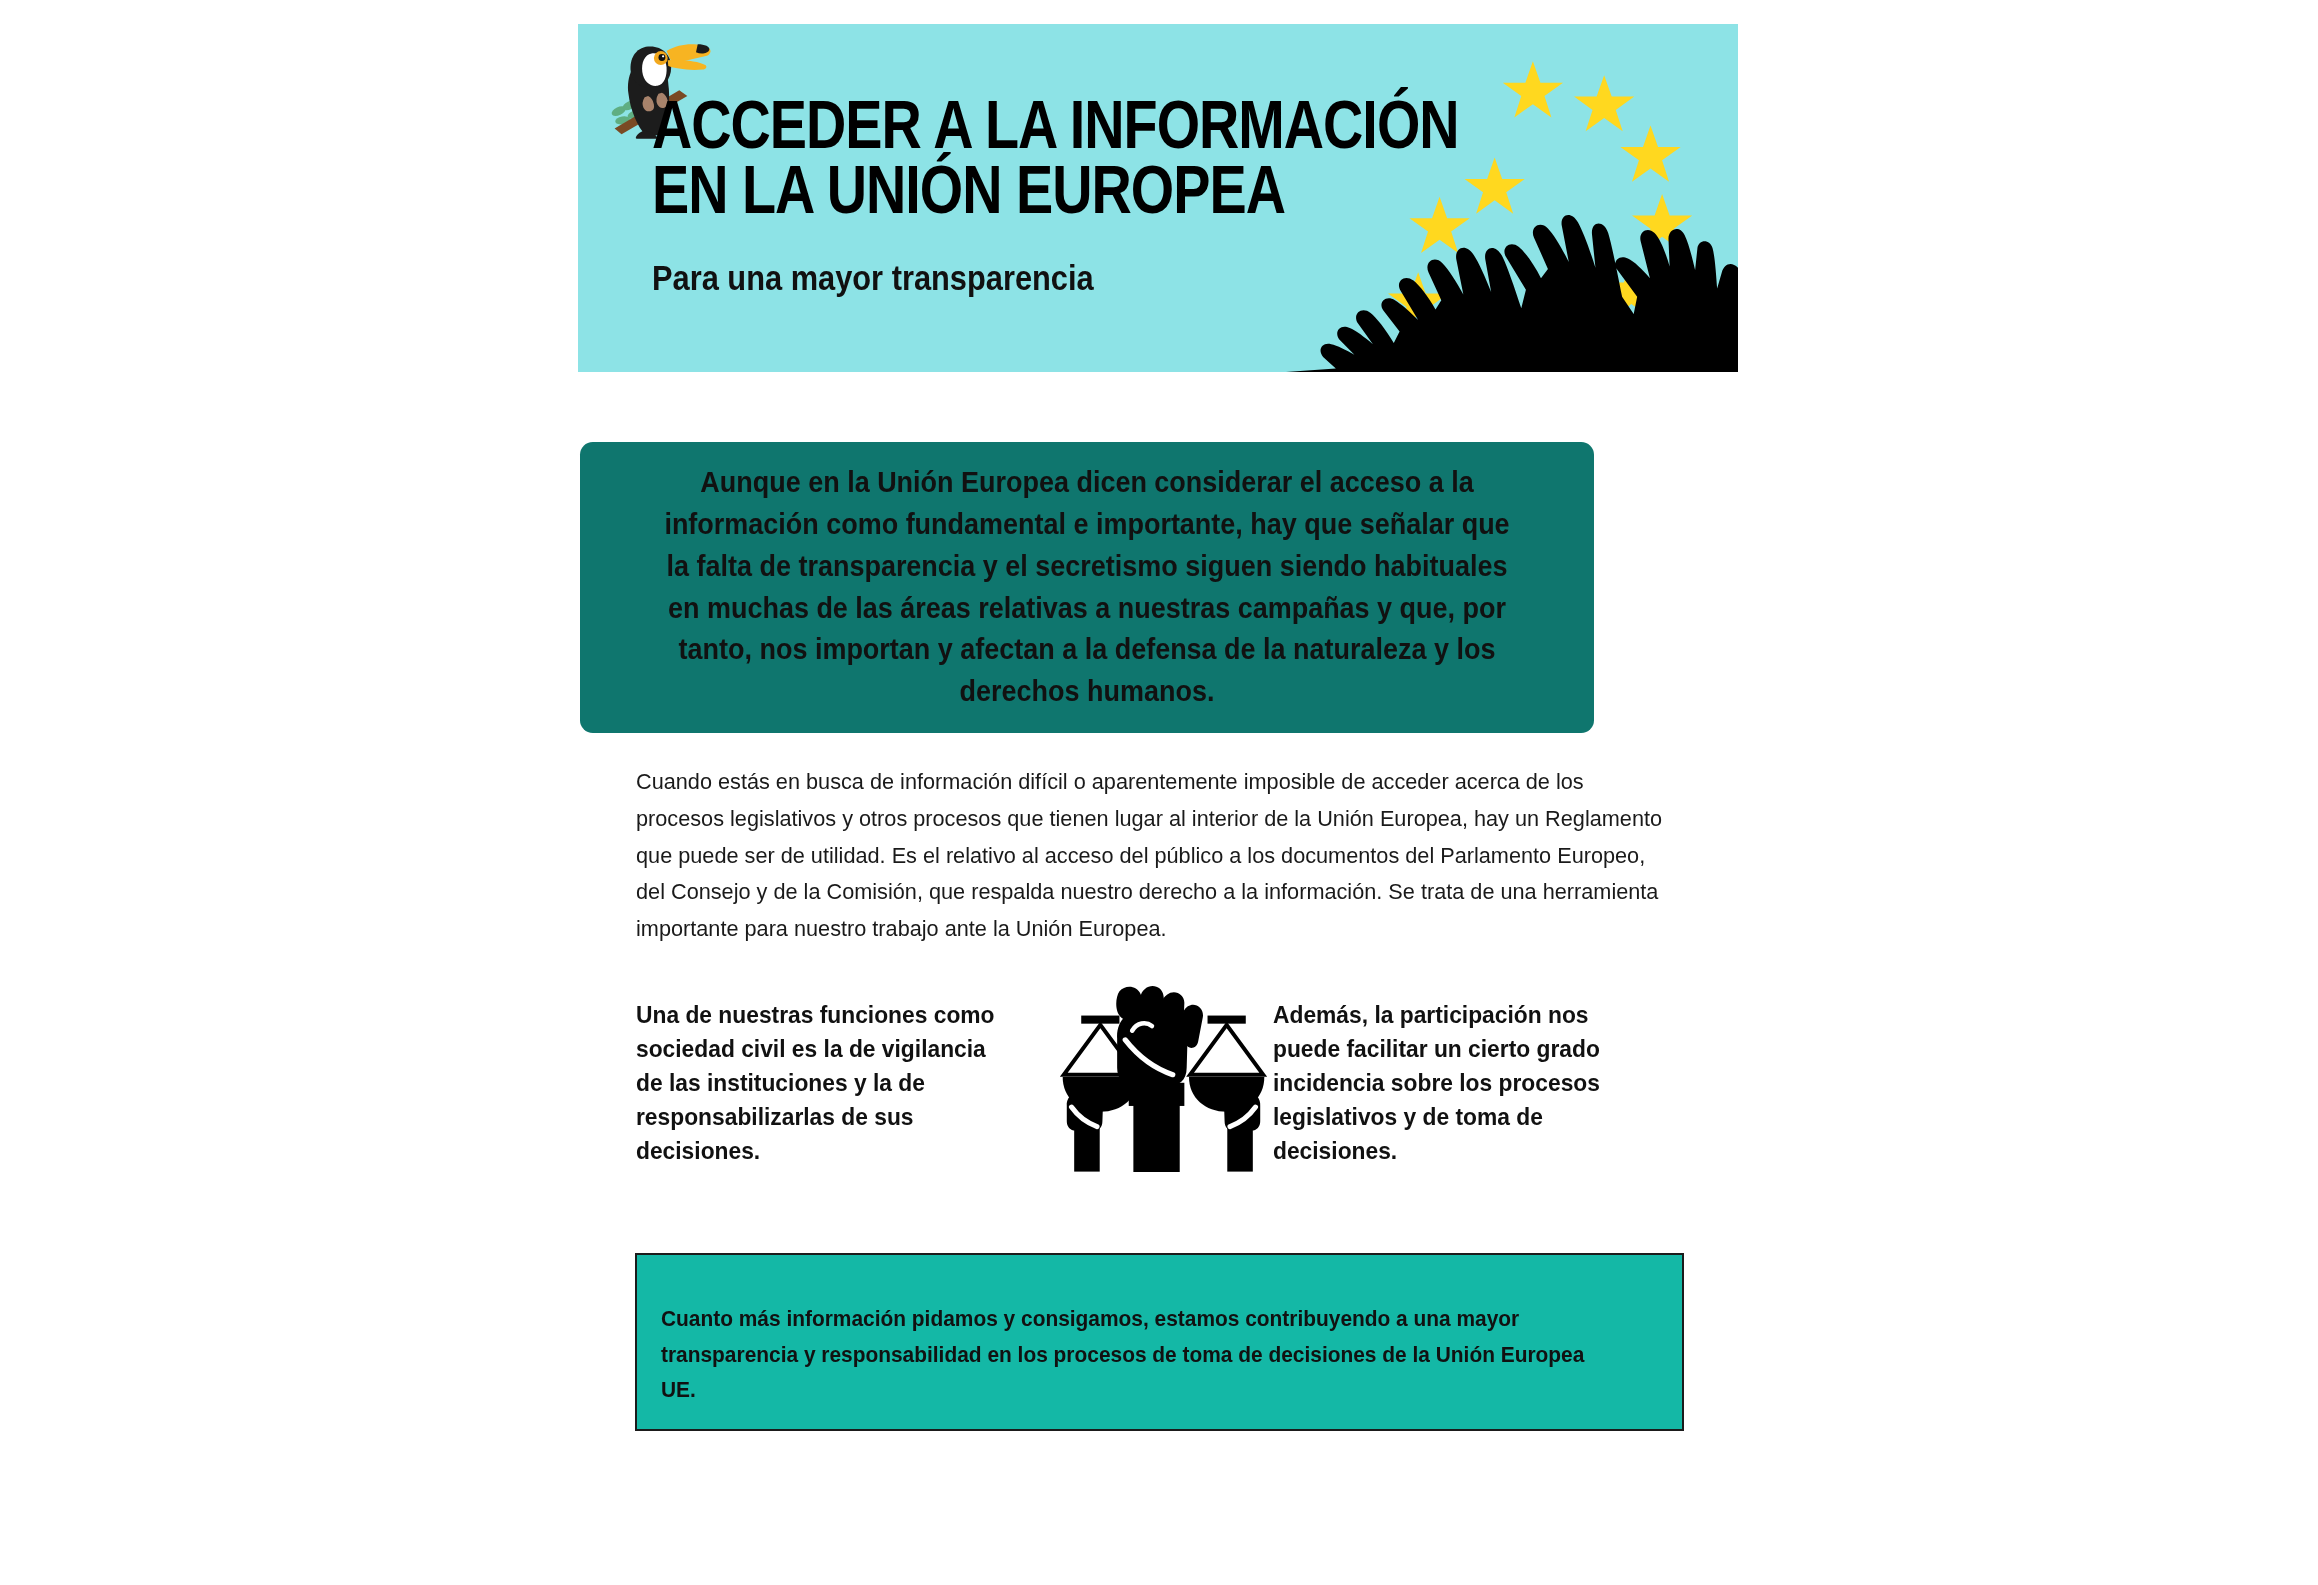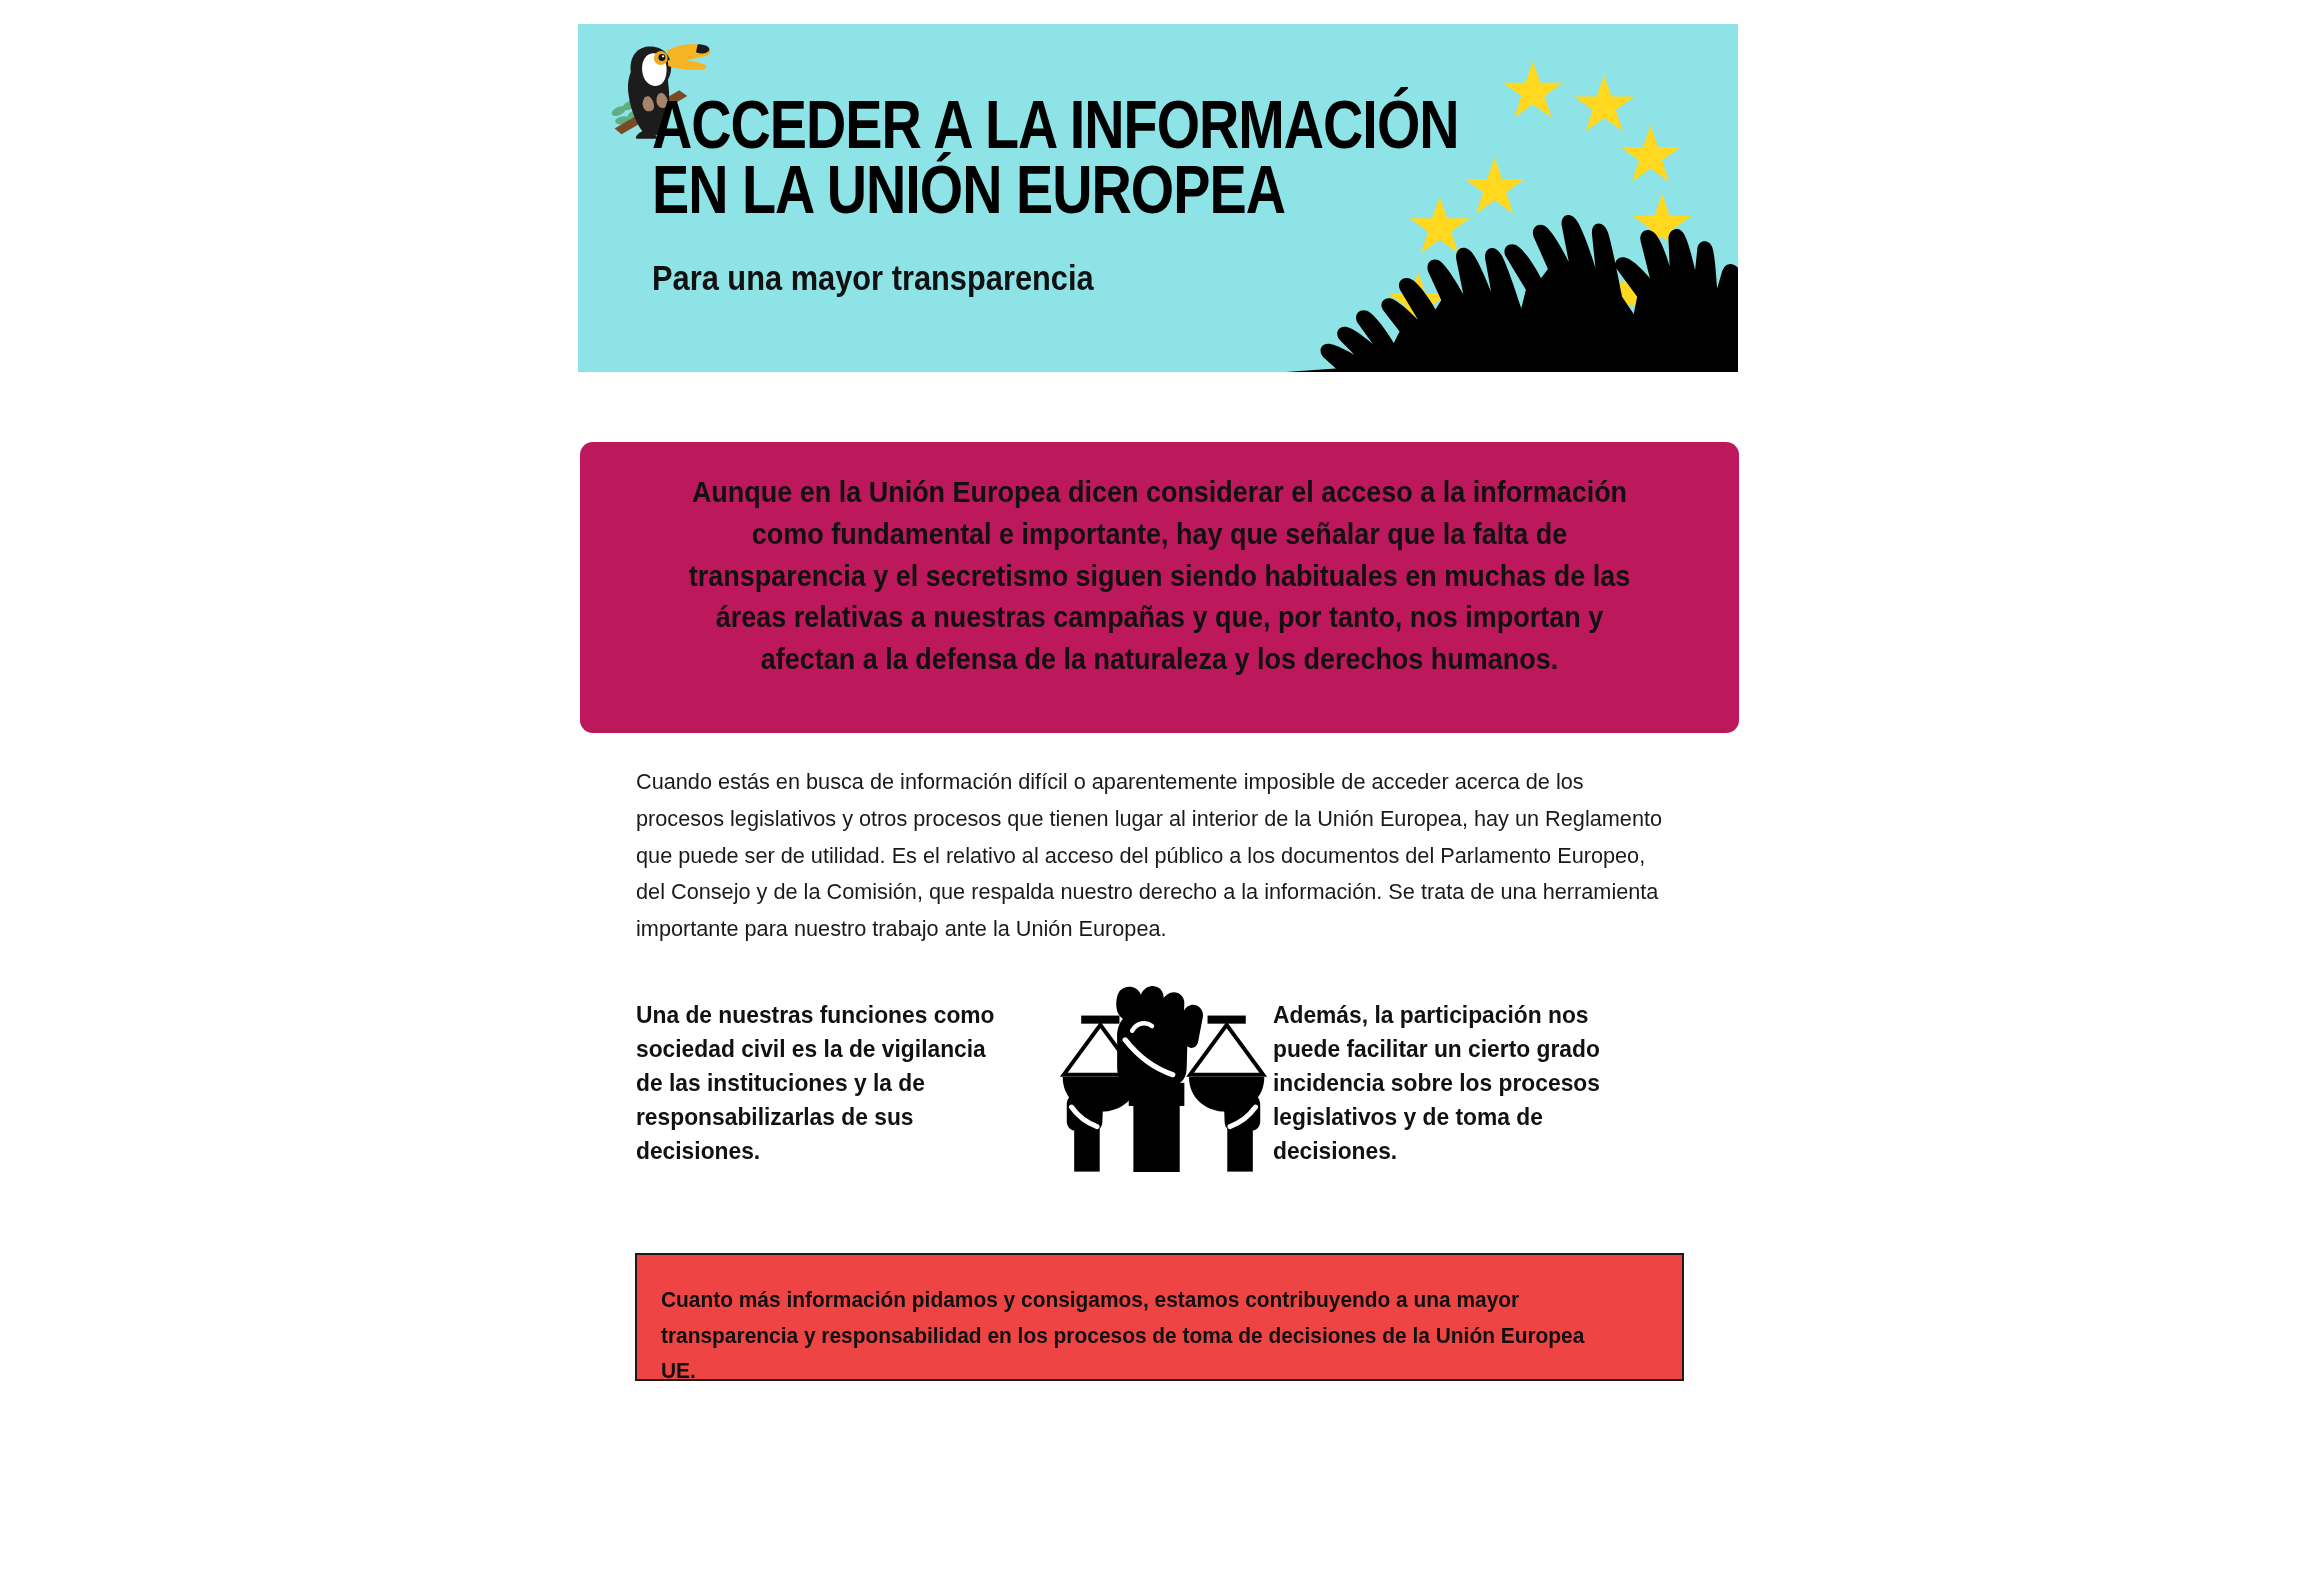--- a/index.html
+++ b/index.html
@@ -72,28 +72,28 @@
     letter-spacing: 0px;
     transform: scaleX(0.88);
     transform-origin: left top;
   }
 
   
   #quote-box {
     position: absolute;
     left: 580px;
     top: 442px;
-    width: 1159px;
+    width: 1014px;
     height: 291px;
-    background: #be185d;
+    background: #0f766e;
     border-radius: 12.8px;
     box-sizing: border-box;
     padding: 30px 51px;
     display: flex;
-    align-items: flex-start;
+    align-items: center;
     justify-content: center;
   }
   #quote-text {
     text-align: center;
     font-weight: 700;
     font-size: 29px;
     line-height: 1.44;
     color: #111;
     transform: scaleX(0.93);
     transform-origin: center center;
@@ -141,25 +141,25 @@
     width: 209px;
     height: 197px;
   }
 
   
   #callout-box {
     position: absolute;
     left: 635px;
     top: 1253px;
     width: 1049px;
-    height: 128px;
-    background: #ef4444;
+    height: 178px;
+    background: #14b8a6;
     border: 2.9px solid #1b1b1b;
     box-sizing: border-box;
-    padding: 27px 24px;
+    padding: 46px 24px;
   }
   #callout-text {
     font-weight: 700;
     font-size: 22px;
     line-height: 1.62;
     color: #111;
     transform: scaleX(0.95);
     transform-origin: left top;
   }
 </style>

